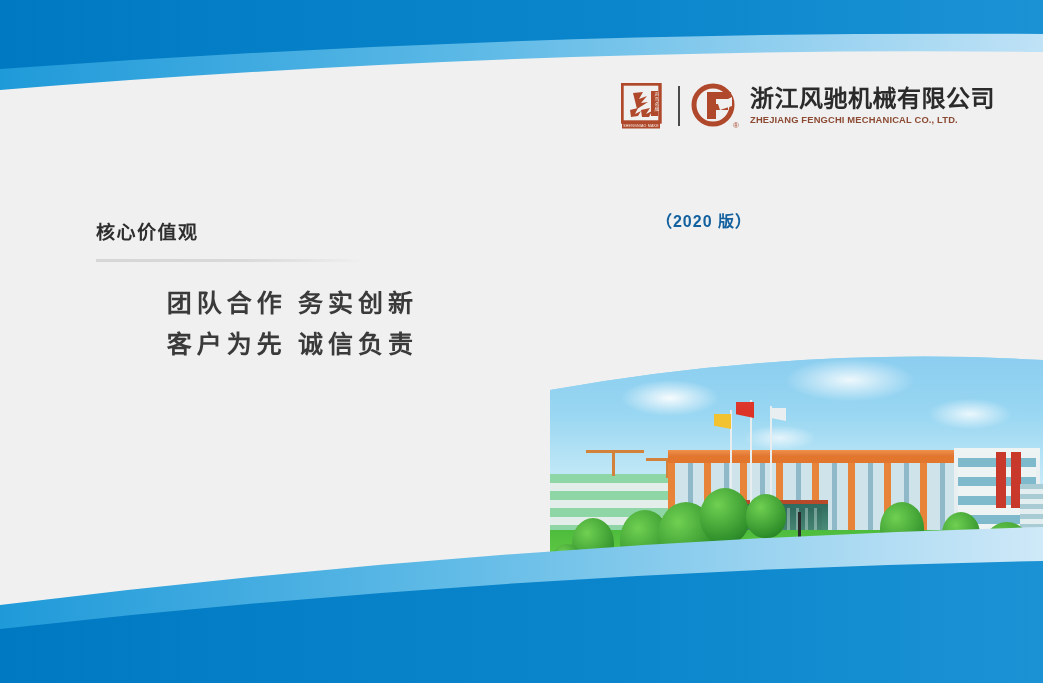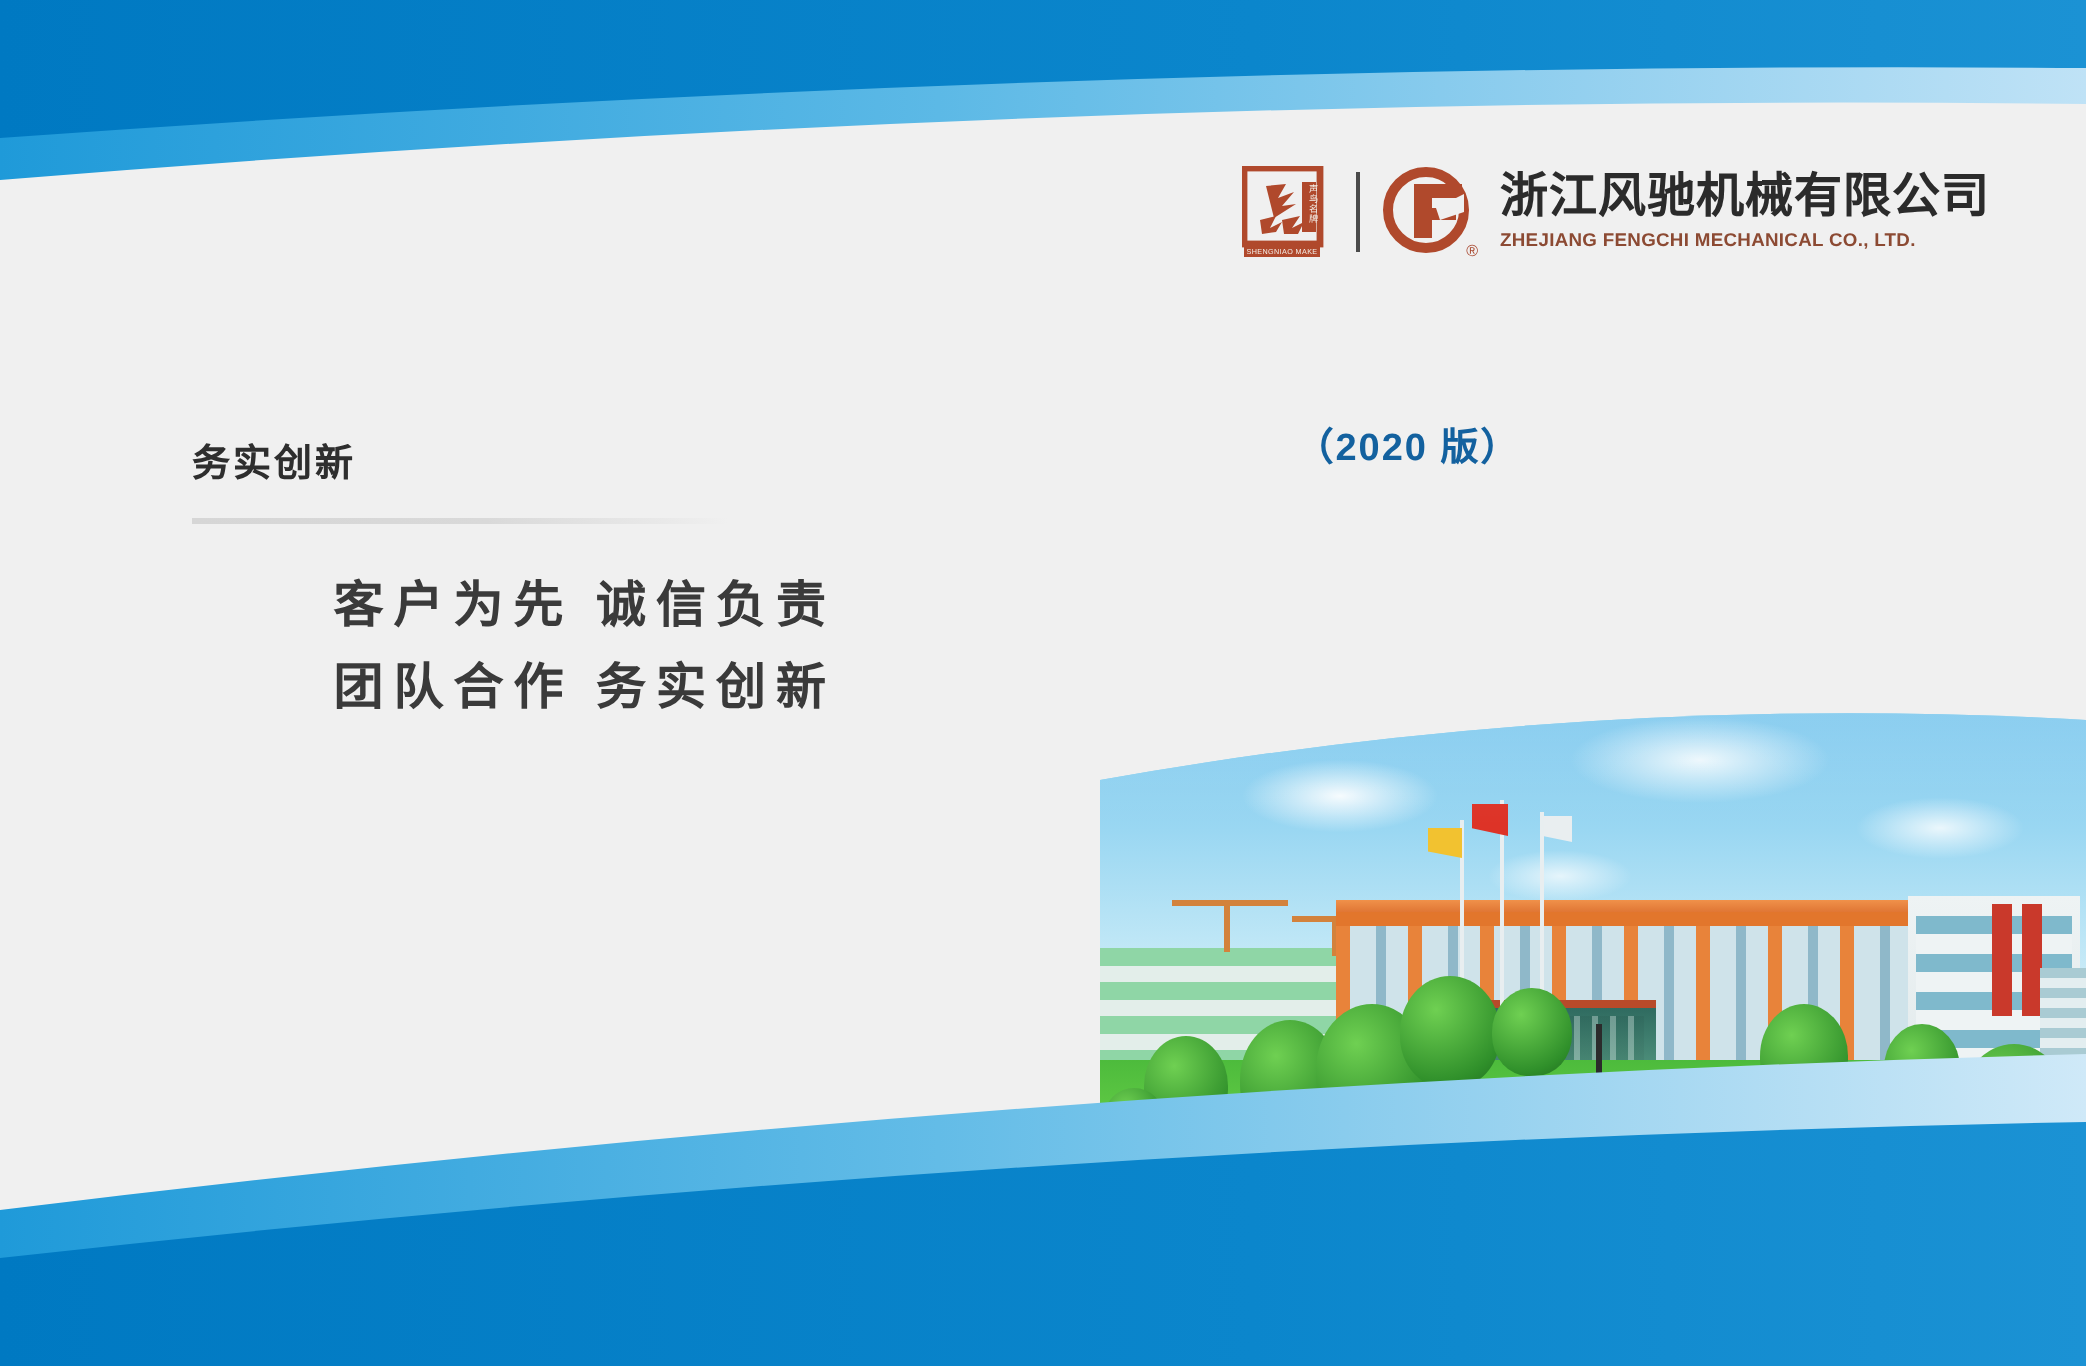--- a/index.html
+++ b/index.html
@@ -110,21 +110,21 @@
     font-size: 52px;
     font-weight: 700;
     color: #0f5fa8;
     letter-spacing: 9px;
     text-indent: 9px;
     line-height: 1.12;
     white-space: nowrap;
   }
   #title-edition {
     margin-top: 12px;
-    font-size: 19px;
+    font-size: 16px;
     font-weight: 700;
     color: #13619f;
     letter-spacing: 1px;
     white-space: nowrap;
   }
 
   
   #values-block {
     position: absolute;
     top: 222px;
@@ -419,25 +419,25 @@
       <div id="company-name-cn">浙江风驰机械有限公司</div>
       <div id="company-name-en">ZHEJIANG FENGCHI MECHANICAL CO., LTD.</div>
     </div>
   </div>
 
   <div id="title-block">
     <div id="title-edition">（2020 版）</div>
   </div>
 
   <div id="values-block">
-    <div id="values-heading">务实创新</div>
+    <div id="values-heading">核心价值观</div>
     <div id="values-divider"></div>
     <div id="values-lines">
+      <div class="values-line">团队合作  务实创新</div>
       <div class="values-line">客户为先  诚信负责</div>
-      <div class="values-line">团队合作  务实创新</div>
     </div>
   </div>
 
   <div id="photo-frame">
     <div id="photo-inner">
 
       <div class="ph" id="sky"></div>
       <div class="ph" id="hills"></div>
 
       <div class="ph" id="building-left"></div>

